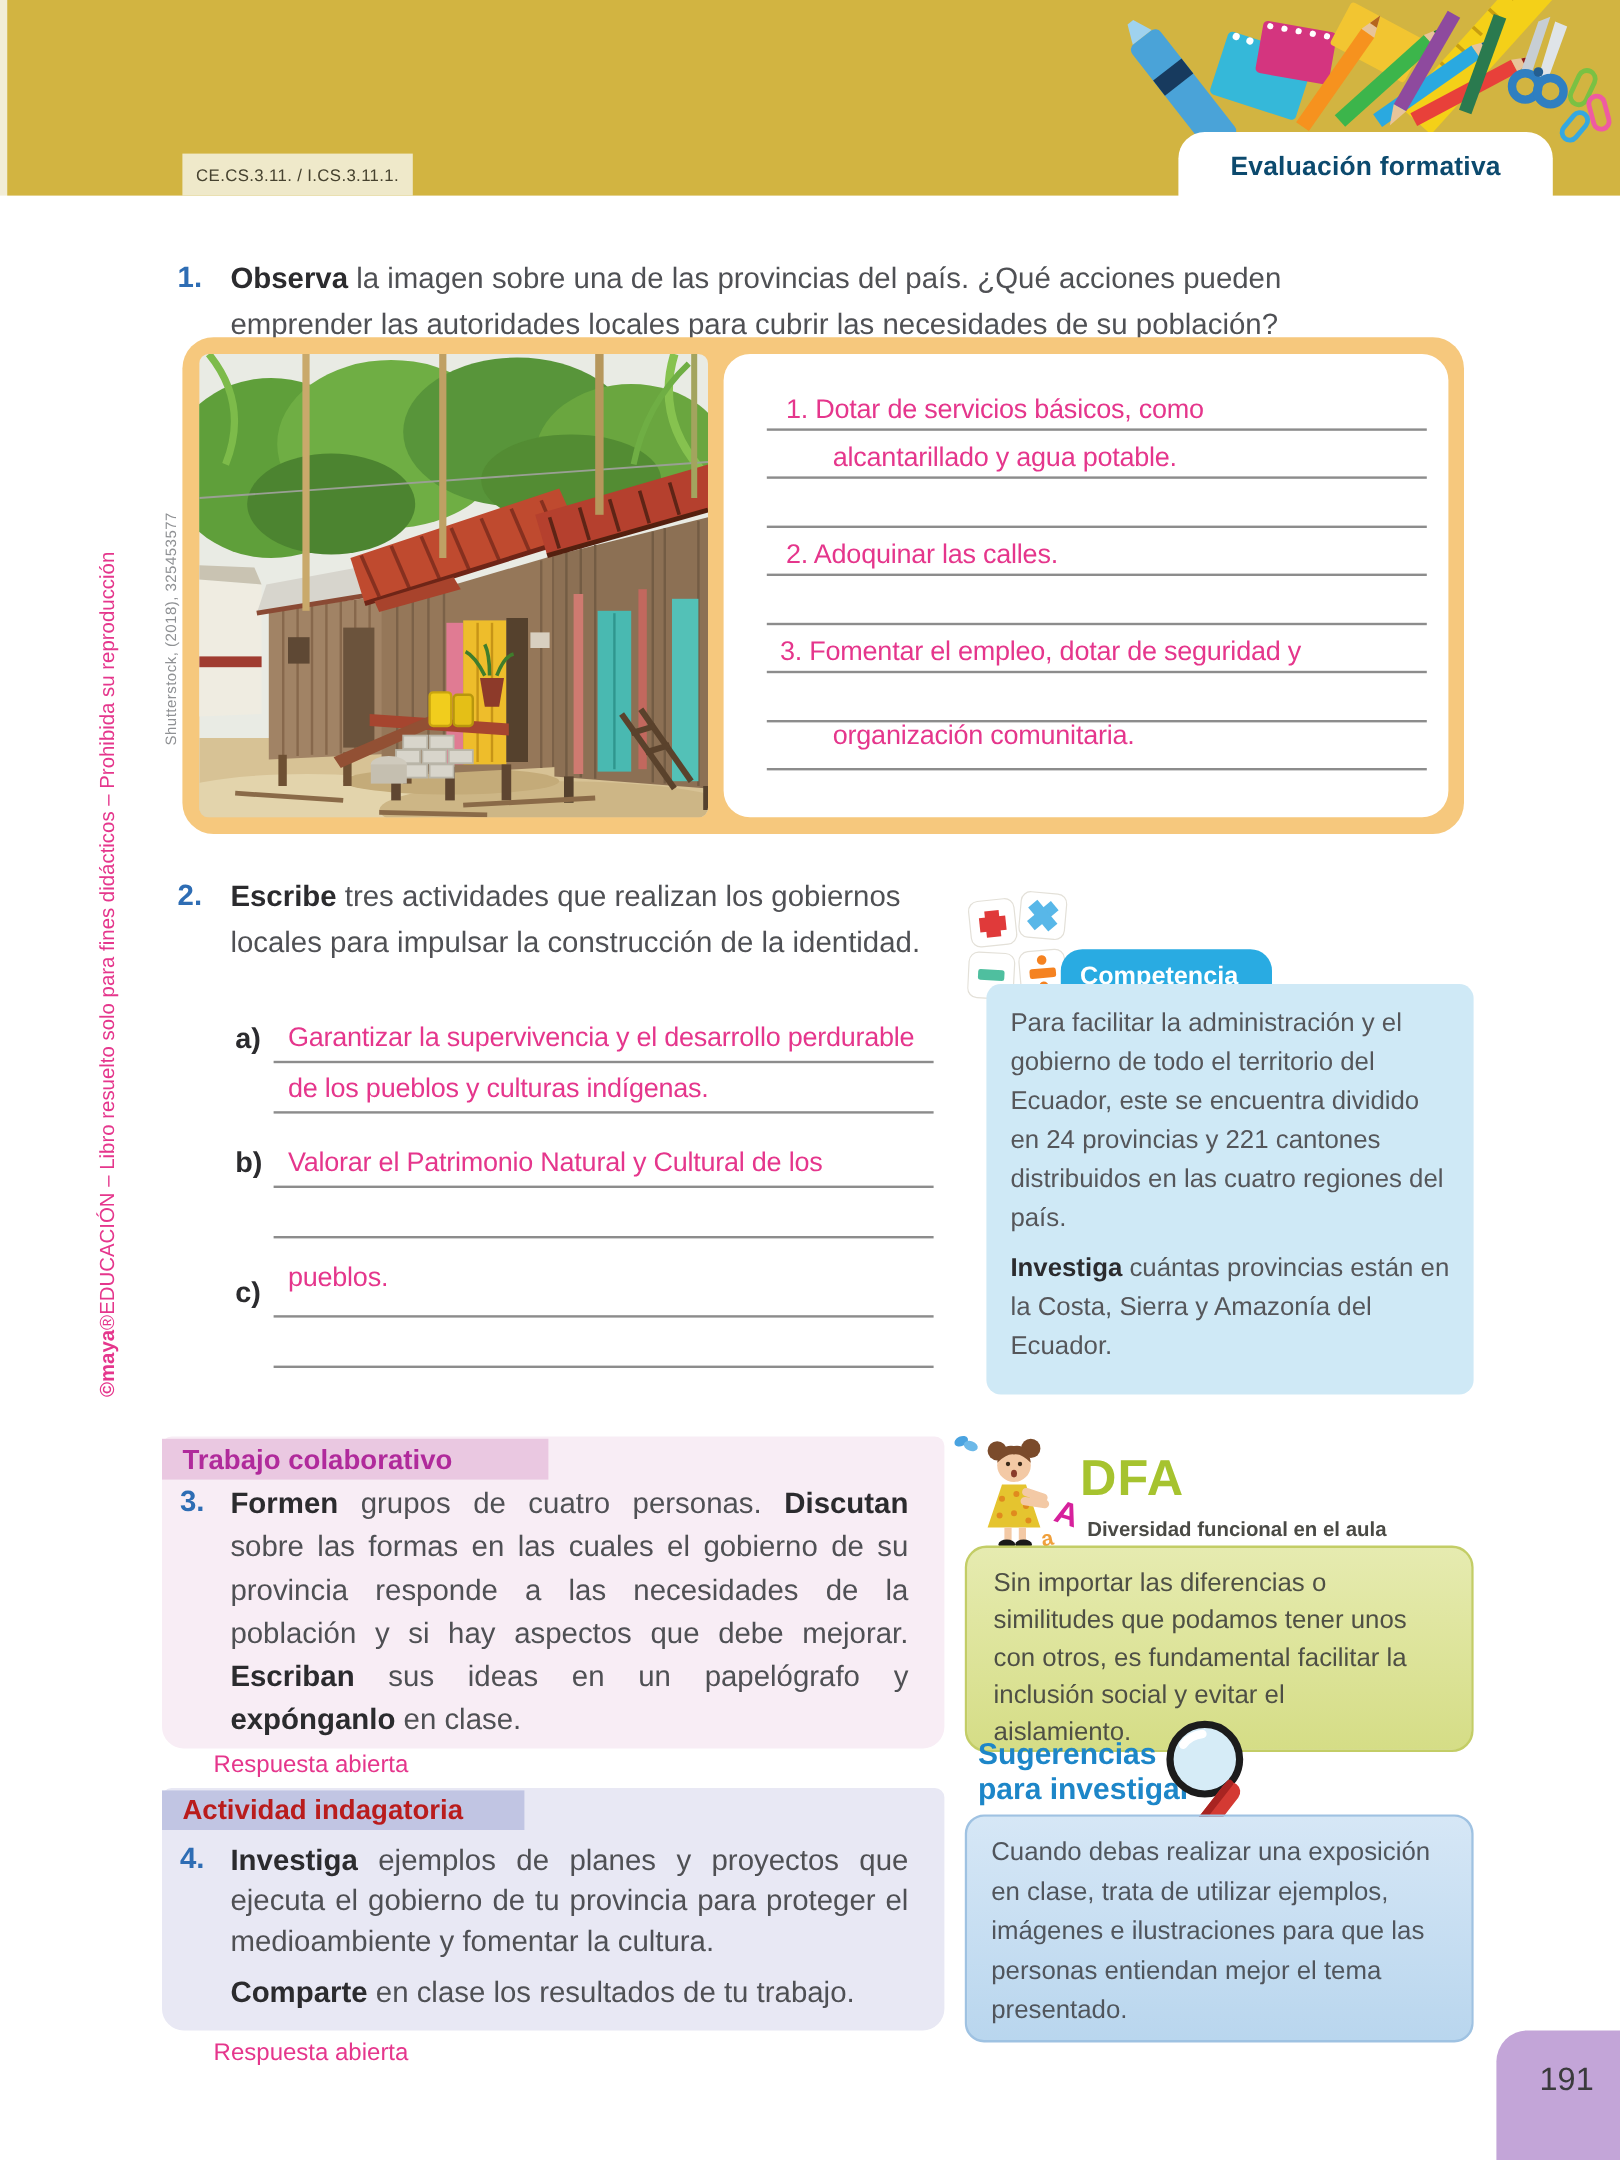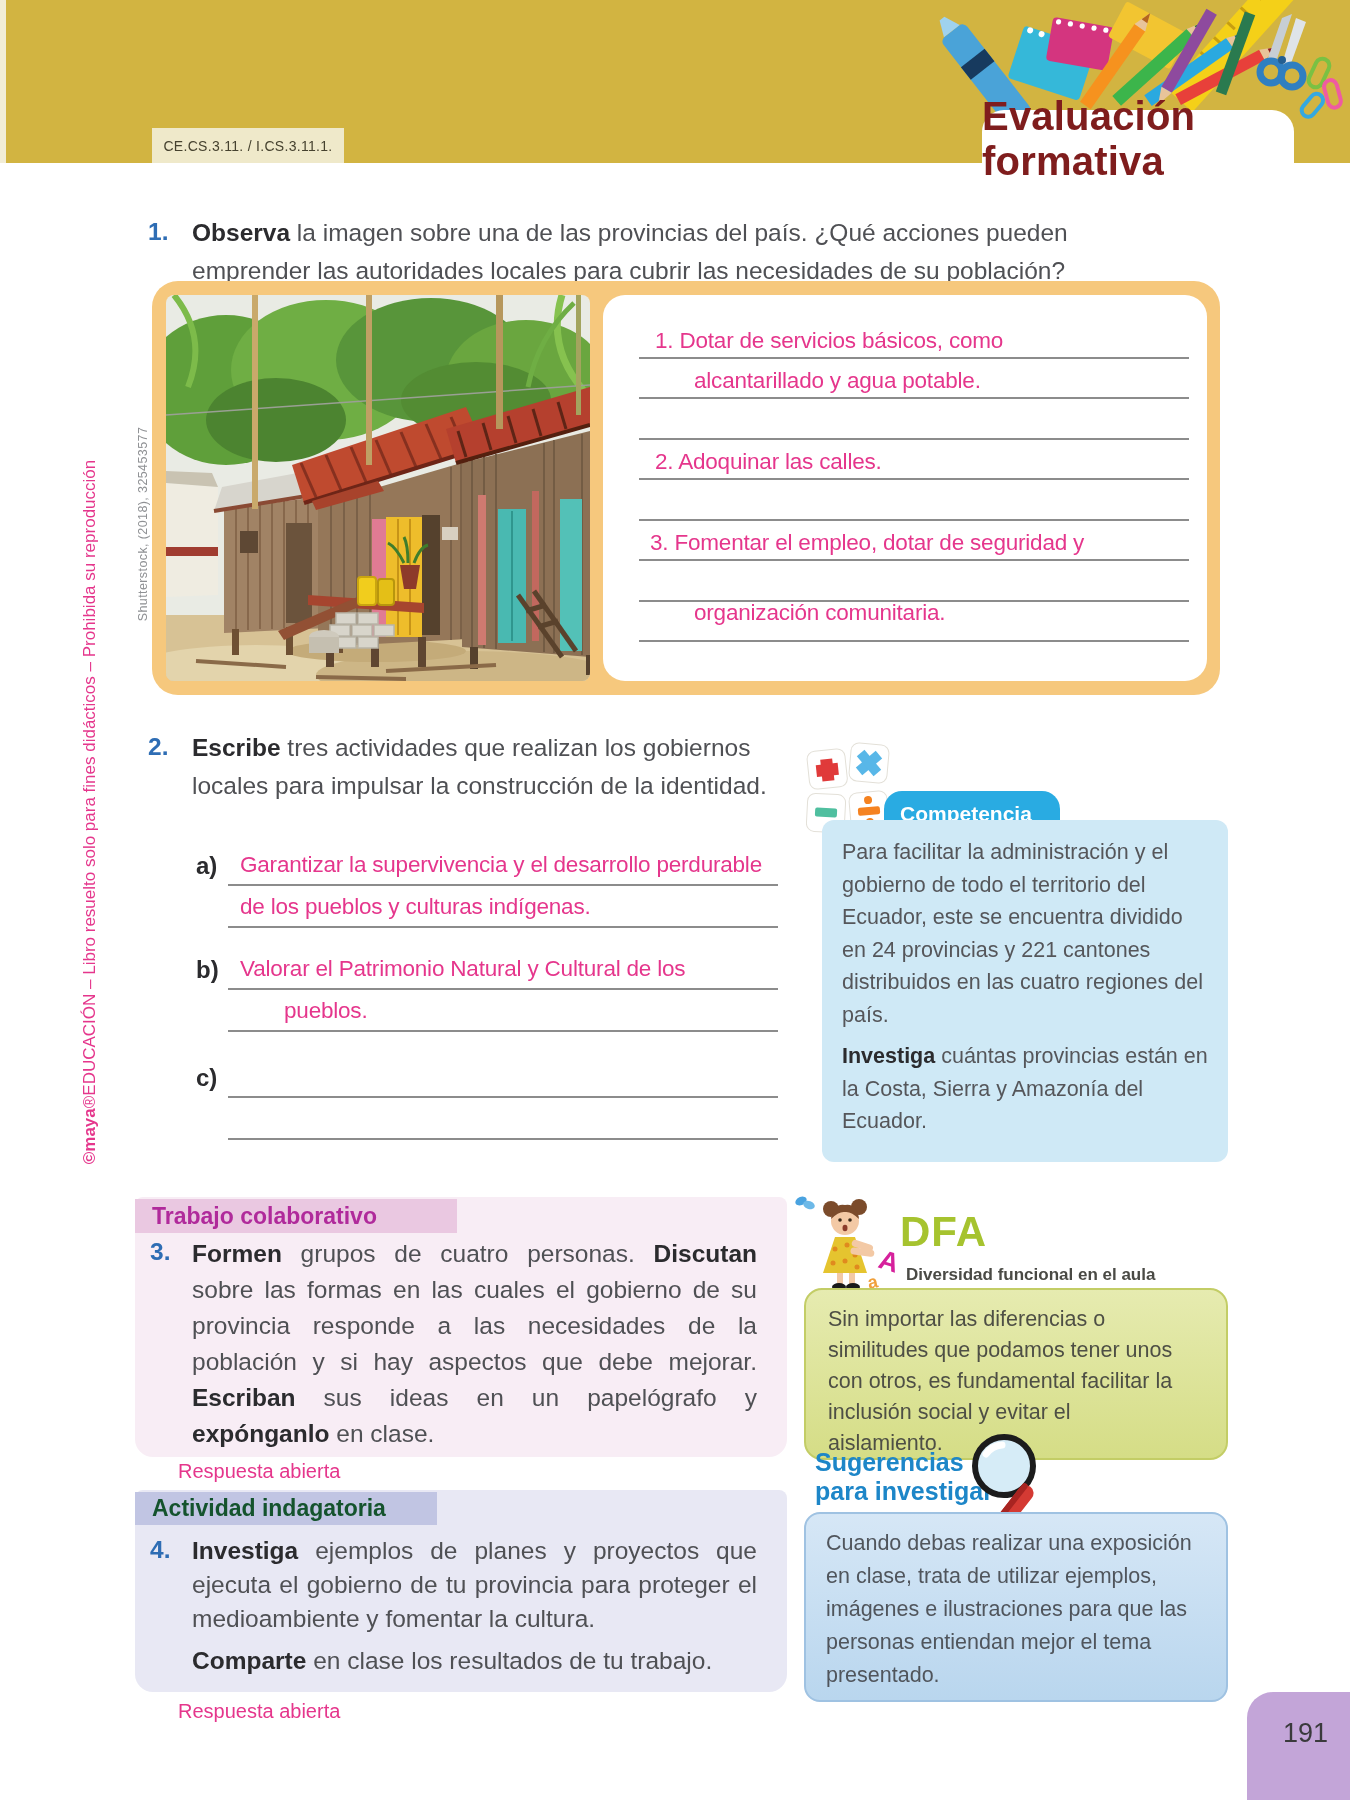--- a/index.html
+++ b/index.html
@@ -6,21 +6,21 @@
   .page{position:relative;width:1350px;height:1800px;background:#ffffff;overflow:hidden;
         font-family:"Liberation Sans","DejaVu Sans",sans-serif;color:#55565a;}
   
   .edge-strip{position:absolute;left:0;top:0;width:6px;height:163px;background:#f2edd6;}
   .band{position:absolute;left:6px;top:0;width:1344px;height:163px;background:#d2b441;}
   .code-tag{position:absolute;left:152px;top:128px;width:192px;height:35px;background:#efe9ca;
             font-size:14px;color:#46422f;display:flex;align-items:center;justify-content:center;letter-spacing:.3px;}
   .supplies{position:absolute;left:930px;top:0;width:420px;height:126px;}
   .title-box{position:absolute;left:982px;top:110px;width:312px;height:58px;background:#ffffff;
              border-radius:22px 22px 0 0;display:flex;align-items:center;justify-content:center;}
-  .title-box .t{font-size:40px;font-weight:700;color:#7f1d1d;letter-spacing:.2px;}
+  .title-box .t{font-size:22px;font-weight:700;color:#0c4a6e;letter-spacing:.2px;}
   
   .qnum{position:absolute;font-size:24.5px;font-weight:700;color:#2e6db4;}
   .qtext{position:absolute;font-size:24.5px;line-height:37.5px;color:#4f5054;}
   .qtext b,.rich b{color:#2b2b2e;}
   .just{text-align:justify;}
   
   .panel{position:absolute;left:152px;top:281px;width:1068px;height:414px;background:#f6c87d;border-radius:26px;}
   .photo{position:absolute;left:166px;top:295px;width:424px;height:386px;border-radius:8px;overflow:hidden;}
   .ansbox{position:absolute;left:603px;top:295px;width:604px;height:386px;background:#ffffff;border-radius:22px;}
   .ansline{position:absolute;left:36px;width:550px;border-top:2px solid #8c8c8c;}
@@ -32,21 +32,21 @@
   .itm-text{position:absolute;font-size:22.5px;color:#e5368c;white-space:nowrap;letter-spacing:-.2px;}
   .uline{position:absolute;left:228px;width:550px;border-top:2px solid #8c8c8c;}
   
   .collab-box{position:absolute;left:135px;top:1197px;width:652px;height:260px;background:#f8edf5;border-radius:8px 8px 18px 18px;}
   .collab-bar{position:absolute;left:135px;top:1199px;width:322px;height:34px;background:#eac8e1;
               display:flex;align-items:center;padding-left:17px;box-sizing:border-box;}
   .collab-bar .t{font-size:23px;font-weight:700;color:#b02a9b;}
   .inquiry-box{position:absolute;left:135px;top:1490px;width:652px;height:202px;background:#e8e8f4;border-radius:8px 8px 18px 18px;}
   .inquiry-bar{position:absolute;left:135px;top:1492px;width:302px;height:33px;background:#c1c5e3;
                display:flex;align-items:center;padding-left:17px;box-sizing:border-box;}
-  .inquiry-bar .t{font-size:23px;font-weight:700;color:#14532d;}
+  .inquiry-bar .t{font-size:23px;font-weight:700;color:#b91c1c;}
   .note{position:absolute;font-size:20px;color:#e5368c;}
   
   .math-icon{position:absolute;left:806px;top:742px;width:86px;height:98px;}
   .math-tab{position:absolute;left:884px;top:752px;width:176px;height:70px;background:#29abe2;
             border-radius:18px 18px 18px 0;display:flex;flex-direction:column;justify-content:center;padding-left:16px;box-sizing:border-box;margin-top:39px;}
   .math-tab .t{font-size:21px;font-weight:700;color:#ffffff;line-height:25px;}
   .math-body{position:absolute;left:822px;top:820px;width:406px;height:342px;background:#cfe9f6;border-radius:12px;
              padding:16px 18px 0 20px;box-sizing:border-box;font-size:21.5px;line-height:32.5px;color:#55565a;}
   .math-body p{margin:0 0 9px 0;}
   .dfa-art{position:absolute;left:793px;top:1193px;width:112px;height:100px;}
@@ -318,21 +318,21 @@
 
   <div class="itm-label" style="left:196px;top:852px;">a)</div>
   <div class="itm-text" style="left:240px;top:852px;">Garantizar la supervivencia y el desarrollo perdurable</div>
   <div class="uline" style="top:884px;"></div>
   <div class="itm-text" style="left:240px;top:894px;">de los pueblos y culturas indígenas.</div>
   <div class="uline" style="top:926px;"></div>
 
   <div class="itm-label" style="left:196px;top:956px;">b)</div>
   <div class="itm-text" style="left:240px;top:956px;">Valorar el Patrimonio Natural y Cultural de los</div>
   <div class="uline" style="top:988px;"></div>
-  <div class="itm-text" style="left:240px;top:998px;margin-left:44px;">pueblos.</div>
+  <div class="itm-text" style="left:240px;top:1052px;">pueblos.</div>
   <div class="uline" style="top:1030px;"></div>
 
   <div class="itm-label" style="left:196px;top:1064px;">c)</div>
   <div class="uline" style="top:1096px;"></div>
   <div class="itm-text" style="left:240px;top:1106px;"></div>
   <div class="uline" style="top:1138px;"></div>
 
   <svg class="math-icon" viewBox="0 0 86 98">
     <g transform="rotate(-6 21 25)">
       <rect x="2" y="8" width="38" height="38" rx="8" fill="#ffffff" stroke="#e3e0d8"></rect>

